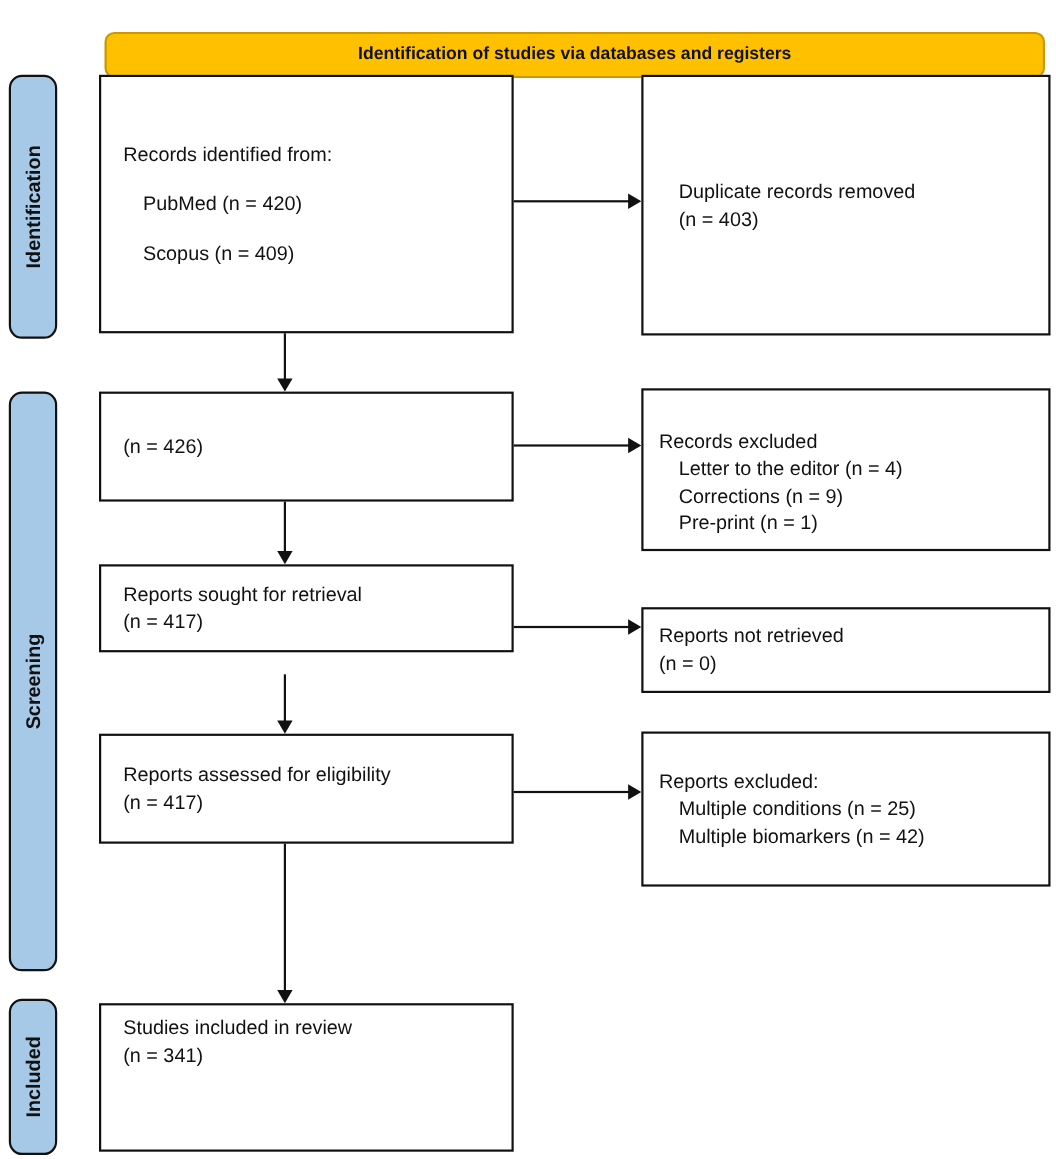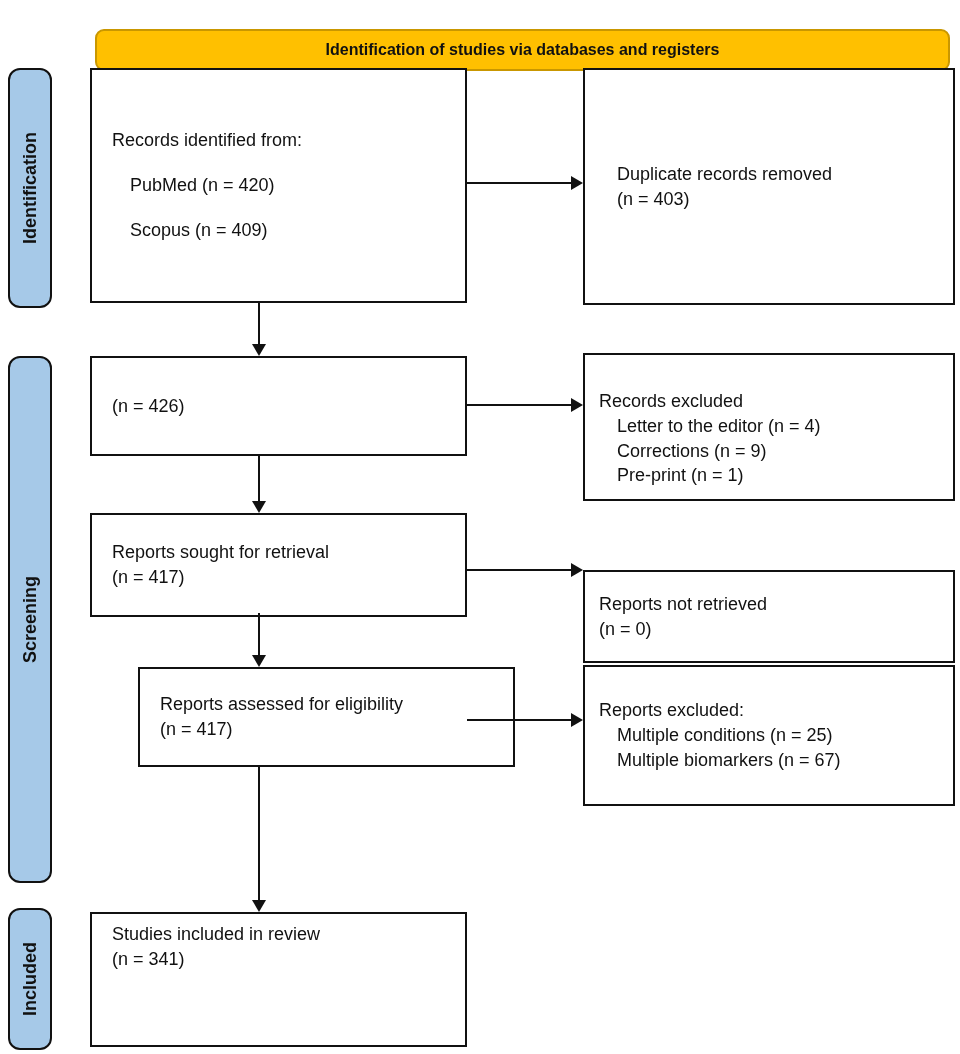--- a/index.html
+++ b/index.html
@@ -44,29 +44,29 @@
     font-size:18px; line-height:1.38;
     display:flex; flex-direction:column; justify-content:center;
     padding:8px 10px 8px 20px;
   }
   .box .indent{padding-left:18px;}
   .col-left{left:90px; width:377px;}
   .col-right{left:583px; width:372px; padding-left:14px;}
 
   .box-identified{top:68px; height:235px;gap:20px;}
   .box-screened{top:356px; height:100px;}
-  .box-sought{top:513px; height:104px;}
-  .box-assessed{top:667px; height:100px;margin-left:48px;}
+  .box-sought{top:513px; height:80px;}
+  .box-assessed{top:667px; height:100px;}
   .box-included{top:912px; height:135px; justify-content:flex-start; }
 
   .box-removed{top:68px; height:237px;}
   .box-removed .title{max-width:250px;}
   .box-excluded-records{top:317px; height:148px; justify-content:flex-start; padding-top:34px;margin-top:36px;}
   .box-excluded-records .indent{max-width:273px;} 
-  .box-not-retrieved{top:570px; height:93px;}
+  .box-not-retrieved{top:552px; height:78px;}
   .box-excluded-reports{top:665px; height:141px;}
 
   
   .arrow-h{height:14px; width:116px;}
   .arrow-h .shaft{position:absolute; left:0; right:11px; top:6px; height:2px; background:var(--arrow);}
   .arrow-h .head{position:absolute; right:0; top:0; width:0; height:0;
     border-left:12px solid var(--arrow); border-top:7px solid transparent; border-bottom:7px solid transparent;}
   .arrow-v{width:14px;}
   .arrow-v .shaft{position:absolute; top:0; bottom:11px; left:6px; width:2px; background:var(--arrow);}
   .arrow-v .head{position:absolute; bottom:0; left:0; width:0; height:0;
@@ -137,21 +137,21 @@
   </div>
 
   <div class="abs box col-right box-not-retrieved">
     <div>Reports not retrieved</div>
     <div>(n = 0)</div>
   </div>
 
   <div class="abs box col-right box-excluded-reports">
     <div>Reports excluded:</div>
     <div class="indent">Multiple conditions (n = 25)</div>
-    <div class="indent">Multiple biomarkers (n = 67)</div>
+    <div class="indent">Multiple biomarkers (n = 42)</div>
   </div>
 
   <div class="abs arrow-h ah1">
       <div class="shaft"></div>
       <div class="head"></div>
     </div>
   <div class="abs arrow-h ah2">
       <div class="shaft"></div>
       <div class="head"></div>
     </div>

